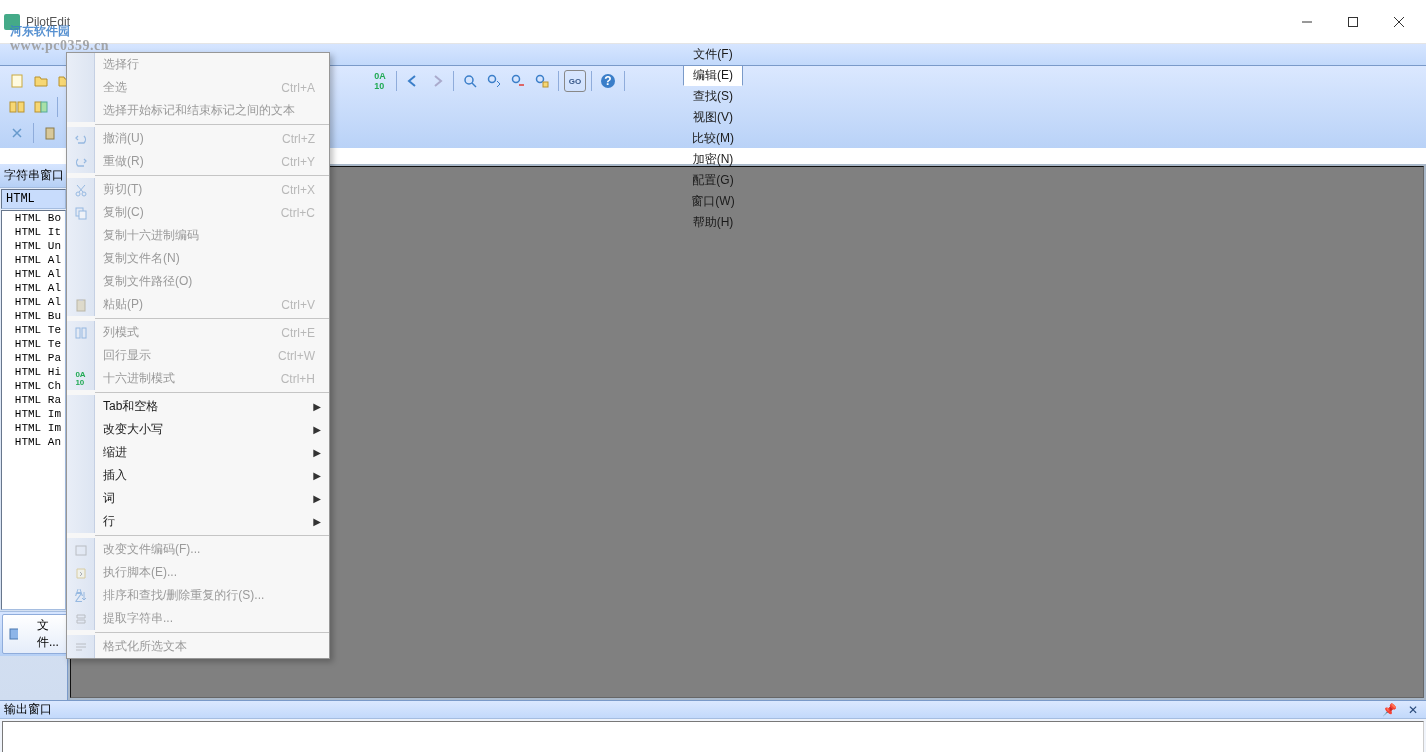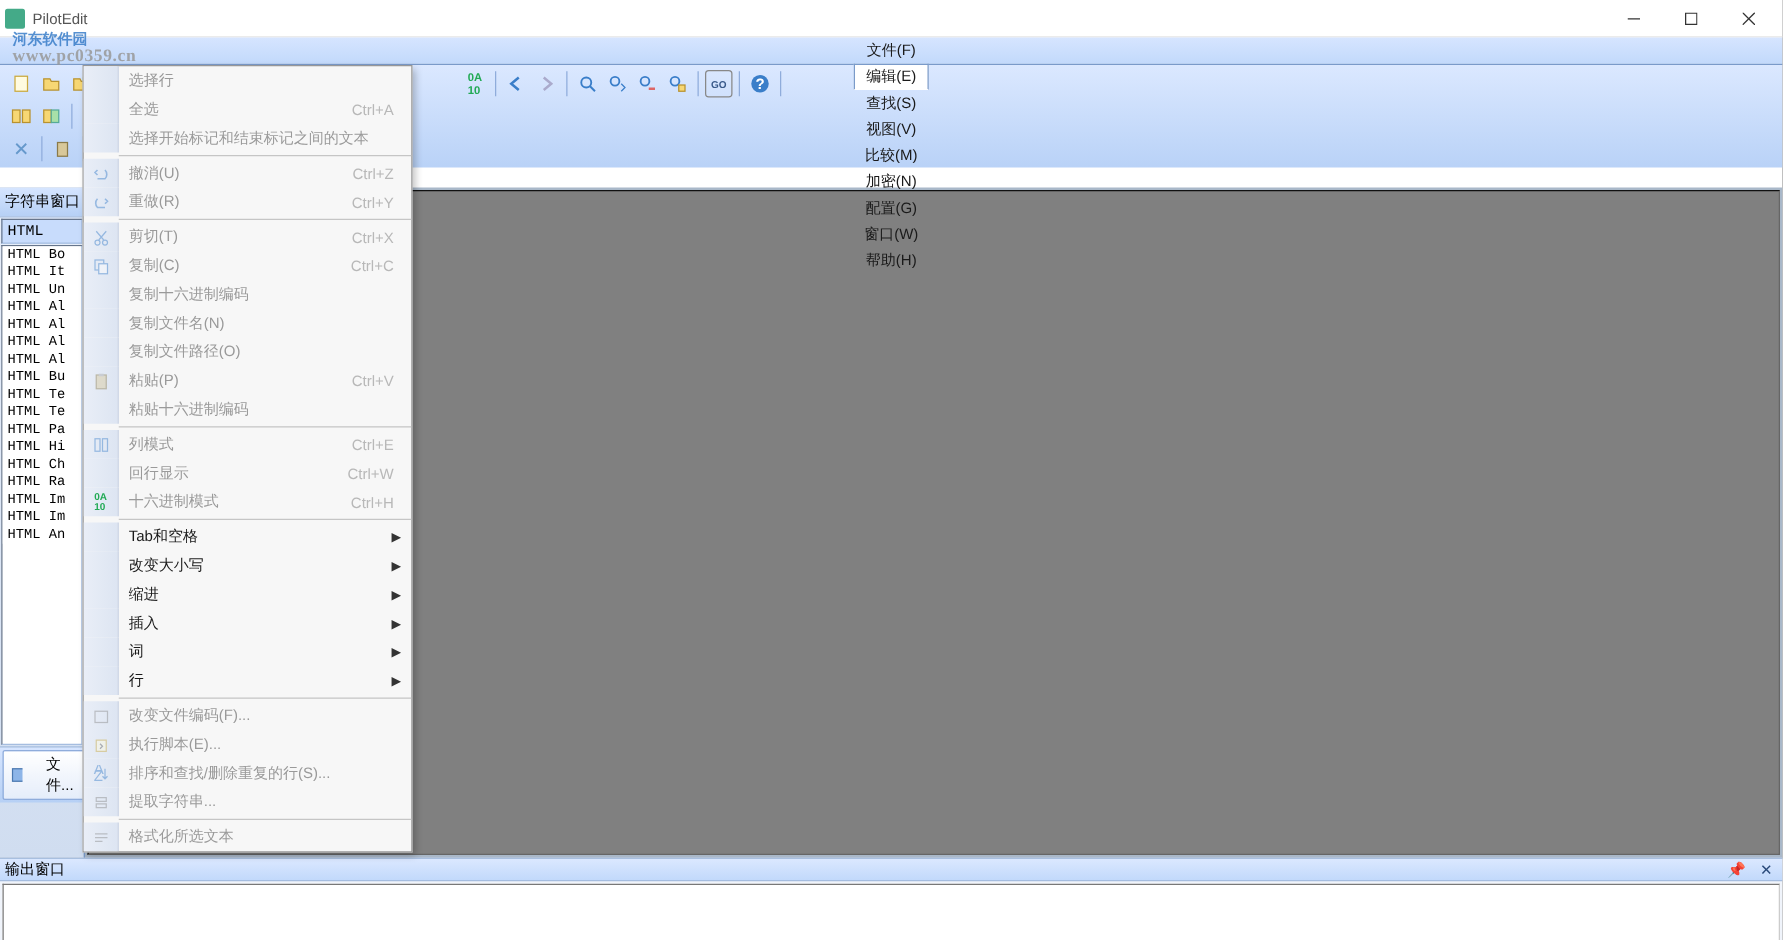--- a/index.html
+++ b/index.html
@@ -1,18 +1,18 @@
 <!DOCTYPE html>
 <html><head>
 <meta charset="utf-8">
 <style>
 * { margin: 0; padding: 0; box-sizing: border-box; font-family: "Microsoft YaHei", Tahoma, sans-serif; font-size: 12px; }
 body { background: #fff; overflow: hidden; width: 1426px; height: 752px; position: relative; }
 
-.titlebar { height: 30px; background: #fff; display: flex; align-items: center; padding: 0 4px; border-bottom: 1px solid #e5e5e5; }
+.titlebar { height: 44px; background: #fff; display: flex; align-items: center; padding: 0 4px; border-bottom: 1px solid #e5e5e5; }
 .titlebar .app-icon { width: 16px; height: 16px; background: #4a8; border-radius: 2px; margin-right: 6px; display:inline-block;}
 .titlebar .title { flex: 1; color: #555; }
 .win-controls { display: flex; gap: 0; }
 .win-btn { width: 46px; height: 30px; display: flex; align-items: center; justify-content: center; color: #333; }
 
 .watermark { position: absolute; top: 12px; left: 10px; z-index: 5; pointer-events: none; color: #3a7ec9; font-size: 26px; font-weight: bold; font-family: "KaiTi", serif; opacity: 0.85; }
 .watermark .url { display:block; font-size: 14px; color: #999; font-family: Tahoma; font-weight: bold; margin-top: -4px; letter-spacing: 0.5px; }
 
 .menubar { height: 22px; background: linear-gradient(#d6e5ff, #c2d9fb); display: flex; align-items: center; padding: 0 18px; border-bottom: 1px solid #7a9ac9; position: relative; z-index: 2; flex-direction: column; }
 .menu-item { padding: 2px 10px; color: #1a1a1a; cursor: default; }
@@ -21,21 +21,21 @@
 .toolbar-area { background: linear-gradient(#dbe8ff, #b9d2f7); padding: 2px; }
 .toolbar-row { display: flex; align-items: center; height: 26px; padding: 1px 4px; gap: 2px; }
 .tb-btn { width: 22px; height: 22px; border: 1px solid transparent; border-radius: 3px; display: flex; align-items: center; justify-content: center; font-size: 14px; color: #3a5a8a; }
 .tb-sep { width: 1px; height: 20px; background: #8facdb; margin: 0 3px; }
 
 .main-area { display: flex; height: 536px; background: #a9b8c9; position: relative; margin-top: 16px; }
 .left-panel { width: 68px; background: linear-gradient(#e8effa, #d0ddf0); border-right: 1px solid #7a9ac9; overflow: hidden; font-size: 11px; }
 .left-panel .panel-header { background: linear-gradient(#d6e5ff, #b6d0f5); padding: 3px 4px; border-bottom: 1px solid #a5bde0; white-space: nowrap; }
 .left-panel .panel-sel { background: #c8dcfc; border: 1px inset #a5bde0; padding: 2px 4px; margin: 1px; white-space: nowrap; font-family: "Courier New", monospace;}
 .left-panel .list-item { padding: 1px 4px; white-space: nowrap; font-family: "Courier New", monospace; font-size: 11px; background: #fff; overflow: hidden;}
-.left-panel .list-wrap { background: #fff; border: 1px inset #a5bde0; margin: 1px; height: 400px; overflow: hidden;}
+.left-panel .list-wrap { background: #fff; border: 1px inset #a5bde0; margin: 1px; height: 400px; overflow: hidden; text-align: right;}
 .left-panel .tab-row { display: flex; background: linear-gradient(#d6e5ff, #b6d0f5); padding: 2px; border-top: 1px solid #a5bde0;}
 .left-panel .tab-btn { background: linear-gradient(#fff, #e5edfa); border: 1px solid #8facdb; padding: 2px 6px; font-size: 11px; border-radius: 2px; display:flex; align-items:center; gap:19px;}
 
 .editor-area { flex: 1; background: #808080; border: 1px inset #666; margin: 2px; }
 
 
 .dropdown { position: absolute; top: 52px; left: 66px; width: 264px; background: #f7f7f7; border: 1px solid #979797; box-shadow: 3px 3px 6px rgba(0,0,0,0.25); z-index: 20; }
 .dd-row { display: flex; align-items: center; height: 23px; padding: 0 6px 0 0; color: #1a1a1a; }
 .dd-row.disabled { color: #9a9a9a; }
 .dd-row.disabled .dd-icon svg { opacity: 0.45; }
@@ -304,24 +304,20 @@
   <div class="dd-row disabled">
       <div class="dd-icon">
         <svg width="14" height="14">
           <rect x="3" y="2" width="8" height="11" fill="#d8c89a" stroke="#8a7a4a"></rect>
           <rect x="5" y="1" width="4" height="2" fill="#aaa"></rect>
         </svg>
       </div>
       <div class="dd-label">粘贴(P)</div>
       <div class="dd-shortcut">Ctrl+V</div>
     </div>
-  <div class="dd-row disabled">
-      <div class="dd-icon"></div>
-      <div class="dd-label">粘贴十六进制编码</div>
-    </div>
   <div class="dd-sep"></div>
   <div class="dd-row disabled">
       <div class="dd-icon">
         <svg width="14" height="14">
           <rect x="2" y="2" width="4" height="10" fill="none" stroke="#3a7ec9"></rect>
           <rect x="8" y="2" width="4" height="10" fill="none" stroke="#3a7ec9"></rect>
         </svg>
       </div>
       <div class="dd-label">列模式</div>
       <div class="dd-shortcut">Ctrl+E</div>

